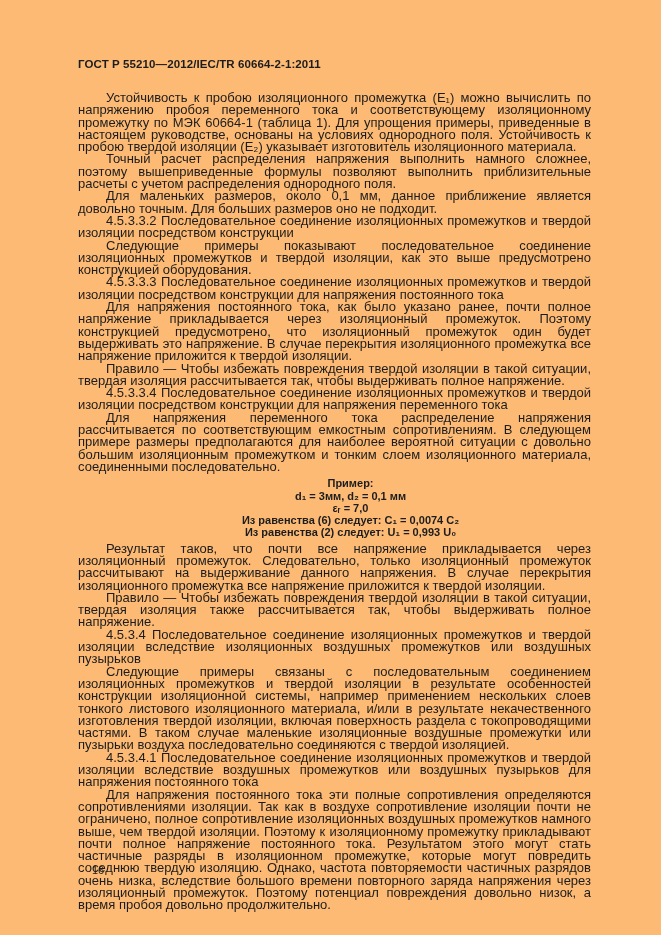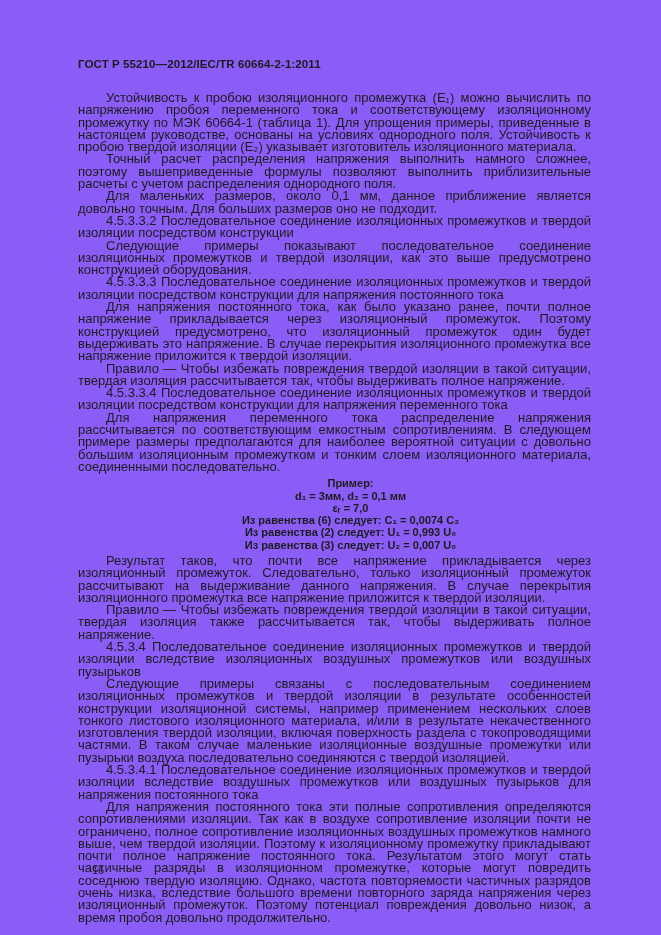--- a/index.html
+++ b/index.html
@@ -5,21 +5,21 @@
   * { margin: 0; padding: 0; box-sizing: border-box; }
   html, body { background: #ffffff; }
   body {
     font-family: "Liberation Sans", sans-serif;
     color: #1c1c1c;
   }
   .page {
     position: relative;
     width: 661px;
     height: 935px;
-    background: #8b5cf6;
+    background: #fdba74;
     overflow: hidden;
   }
   .content {
     position: absolute;
     left: 78px;
     top: 58px;
     width: 513px;
   }
   .doc-header {
     font-weight: bold;
@@ -71,21 +71,20 @@
         <p class="para">Для напряжения постоянного тока, как было указано ранее, почти полное напряжение прикладывается через изоляционный промежуток. Поэтому конструкцией предусмотрено, что изоляционный промежуток один будет выдерживать это напряжение. В случае перекрытия изоляционного промежутка все напряжение приложится к твердой изоляции.</p>
         <p class="para">Правило — Чтобы избежать повреждения твердой изоляции в такой ситуации, твердая изоляция рассчитывается так, чтобы выдерживать полное напряжение.</p>
         <p class="para heading">4.5.3.3.4 Последовательное соединение изоляционных промежутков и твердой изоляции посредством конструкции для напряжения переменного тока</p>
         <p class="para">Для напряжения переменного тока распределение напряжения рассчитывается по соответствующим емкостным сопротивлениям. В следующем примере размеры предполагаются для наиболее вероятной ситуации с довольно большим изоляционным промежутком и тонким слоем изоляционного материала, соединенными последовательно.</p>
         <div class="example">
           <div class="example-line">Пример:</div>
           <div class="example-line">d₁ = 3мм, d₂ = 0,1 мм</div>
           <div class="example-line">εᵣ = 7,0</div>
           <div class="example-line">Из равенства (6) следует: C₁ = 0,0074 C₂</div>
           <div class="example-line">Из равенства (2) следует: U₁ = 0,993 U₀</div>
-          <div class="example-line">Из равенства (3) следует: U₂ = 0,007 U₀</div>
         </div>
         <p class="para">Результат таков, что почти все напряжение прикладывается через изоляционный промежуток. Следовательно, только изоляционный промежуток рассчитывают на выдерживание данного напряжения. В случае перекрытия изоляционного промежутка все напряжение приложится к твердой изоляции.</p>
         <p class="para">Правило — Чтобы избежать повреждения твердой изоляции в такой ситуации, твердая изоляция также рассчитывается так, чтобы выдерживать полное напряжение.</p>
         <p class="para heading">4.5.3.4 Последовательное соединение изоляционных промежутков и твердой изоляции вследствие изоляционных воздушных промежутков или воздушных пузырьков</p>
         <p class="para">Следующие примеры связаны с последовательным соединением изоляционных промежутков и твердой изоляции в результате особенностей конструкции изоляционной системы, например применением нескольких слоев тонкого листового изоляционного материала, и/или в результате некачественного изготовления твердой изоляции, включая поверхность раздела с токопроводящими частями. В таком случае маленькие изоляционные воздушные промежутки или пузырьки воздуха последовательно соединяются с твердой изоляцией.</p>
         <p class="para heading">4.5.3.4.1 Последовательное соединение изоляционных промежутков и твердой изоляции вследствие воздушных промежутков или воздушных пузырьков для напряжения постоянного тока</p>
         <p class="para">Для напряжения постоянного тока эти полные сопротивления определяются сопротивлениями изоляции. Так как в воздухе сопротивление изоляции почти не ограничено, полное сопротивление изоляционных воздушных промежутков намного выше, чем твердой изоляции. Поэтому к изоляционному промежутку прикладывают почти полное напряжение постоянного тока. Результатом этого могут стать частичные разряды в изоляционном промежутке, которые могут повредить соседнюю твердую изоляцию. Однако, частота повторяемости частичных разрядов очень низка, вследствие большого времени повторного заряда напряжения через изоляционный промежуток. Поэтому потенциал повреждения довольно низок, а время пробоя довольно продолжительно.</p>
       </div>
   </div>
   <div class="page-number">16</div>

